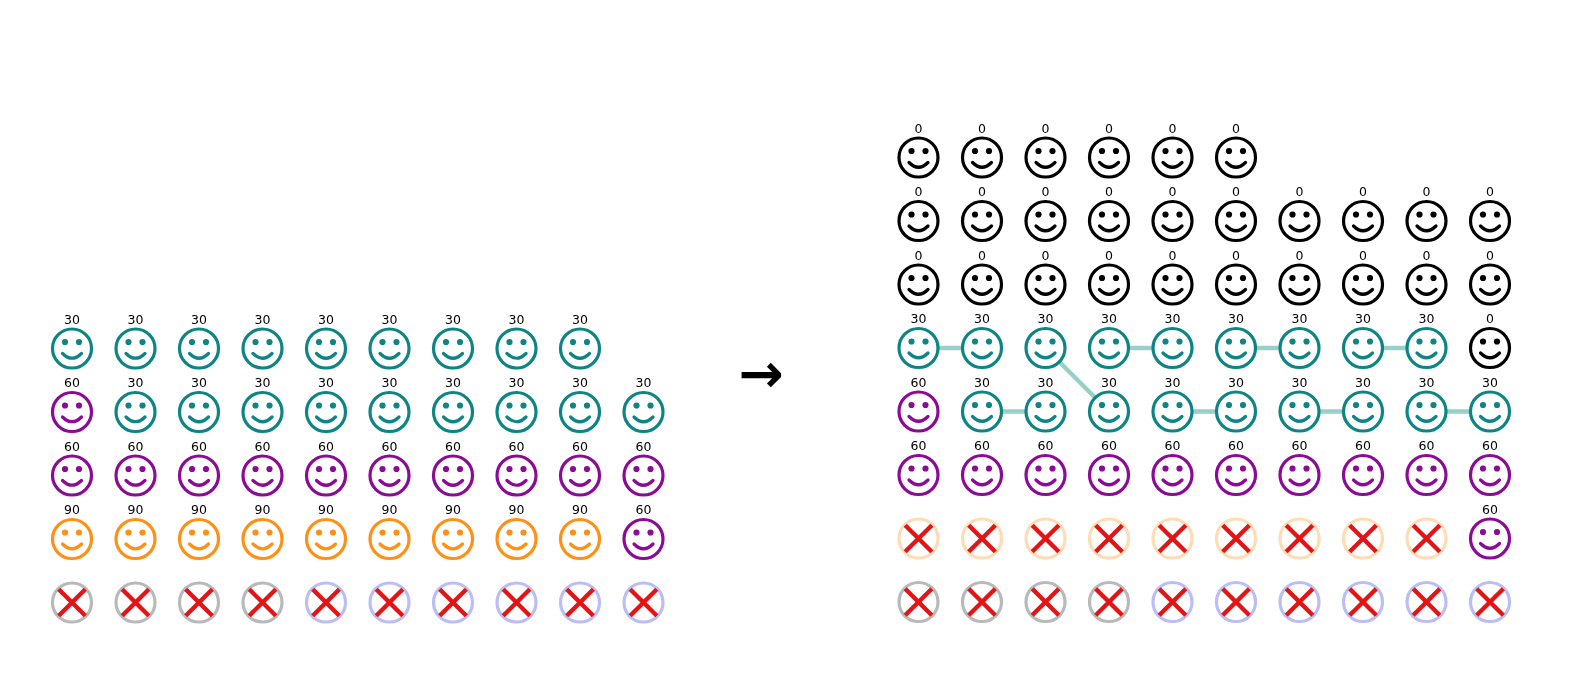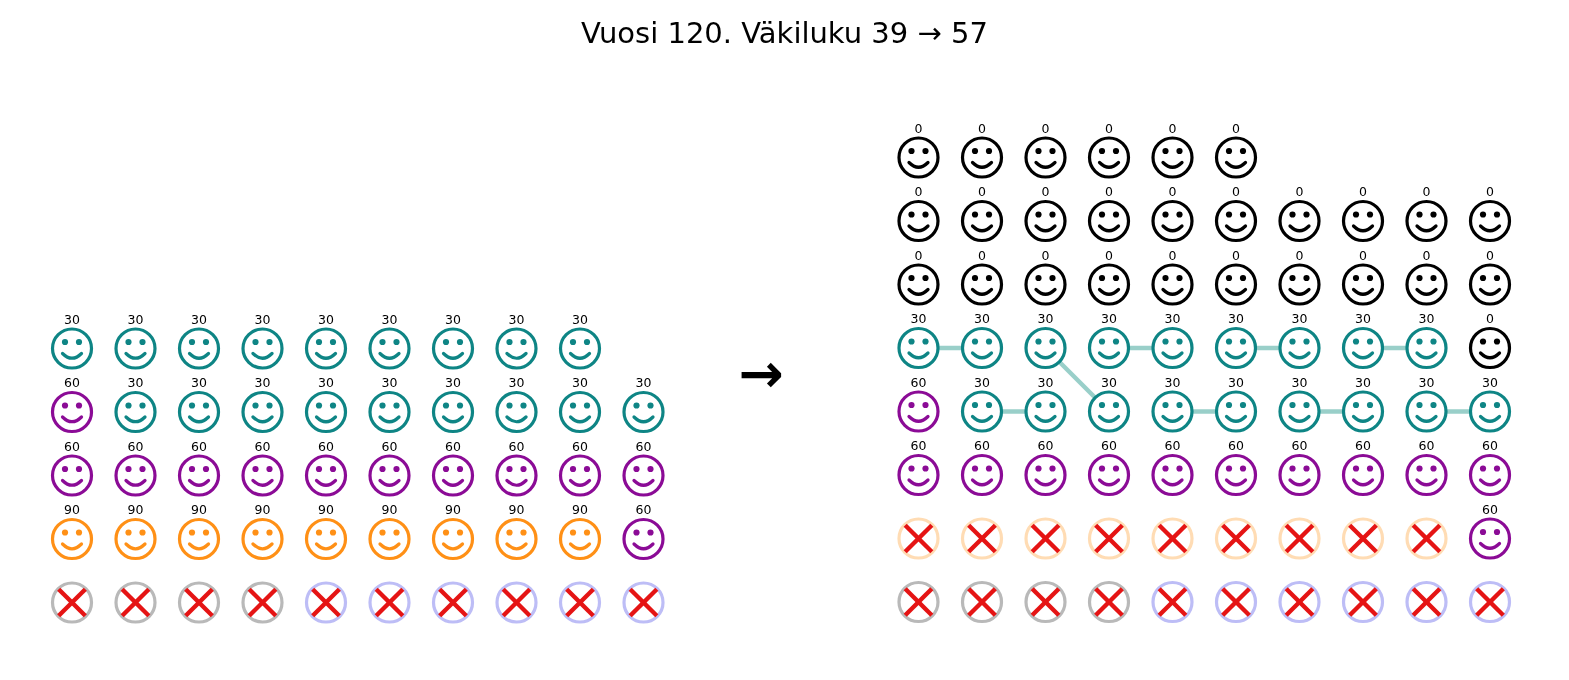--- a/index.html
+++ b/index.html
@@ -8,21 +8,20 @@
   .chart-title{position:absolute;top:16px;left:0;width:100%;text-align:center;
                font-size:29px;color:#000;letter-spacing:0px;}
   .transition-arrow{position:absolute;left:699px;top:337px;width:124px;height:74px;
                     line-height:74px;text-align:center;font-size:54px;font-weight:bold;color:#000;}
   svg.chart{position:absolute;left:0;top:0;}
 </style>
 </head>
 <body>
 
 <div class="stage">
-  <div class="chart-title">Vuosi 120. Väkiluku 39 → 57</div>
   <div class="transition-arrow">→</div>
   <svg class="chart" id="chart-svg" width="1569" height="680" viewBox="0 0 1569 680">
       <g>
         <g>
           <circle cx="72" cy="348.5" r="19.5" fill="#ffffff" stroke="#0e8585" stroke-width="3.2"></circle>
           <circle cx="65" cy="342" r="3.1" fill="#0e8585"></circle>
           <circle cx="79" cy="342" r="3.1" fill="#0e8585"></circle>
           <path d="M 62.5 353.5 Q 72 363 81.5 353.5" fill="none" stroke="#0e8585" stroke-width="3.2" stroke-linecap="round"></path>
           <text x="72" y="323.5" text-anchor="middle" font-size="12.5" fill="#000000">30</text>
         </g>

